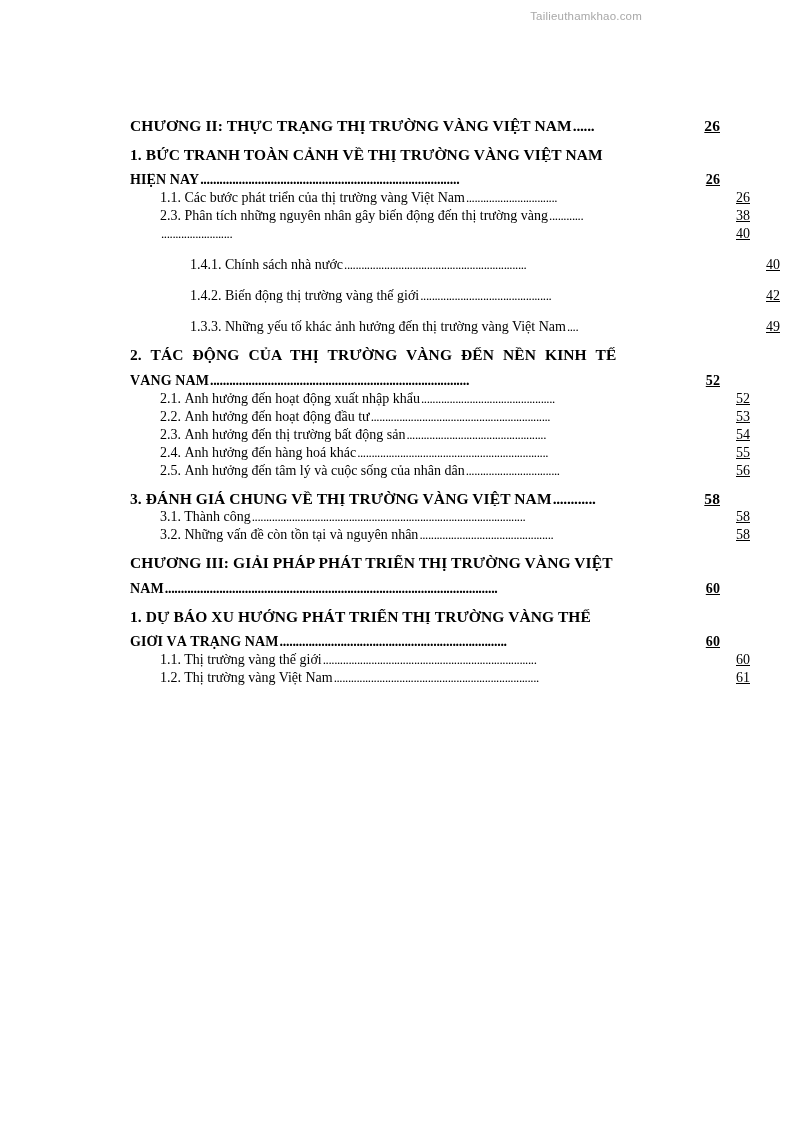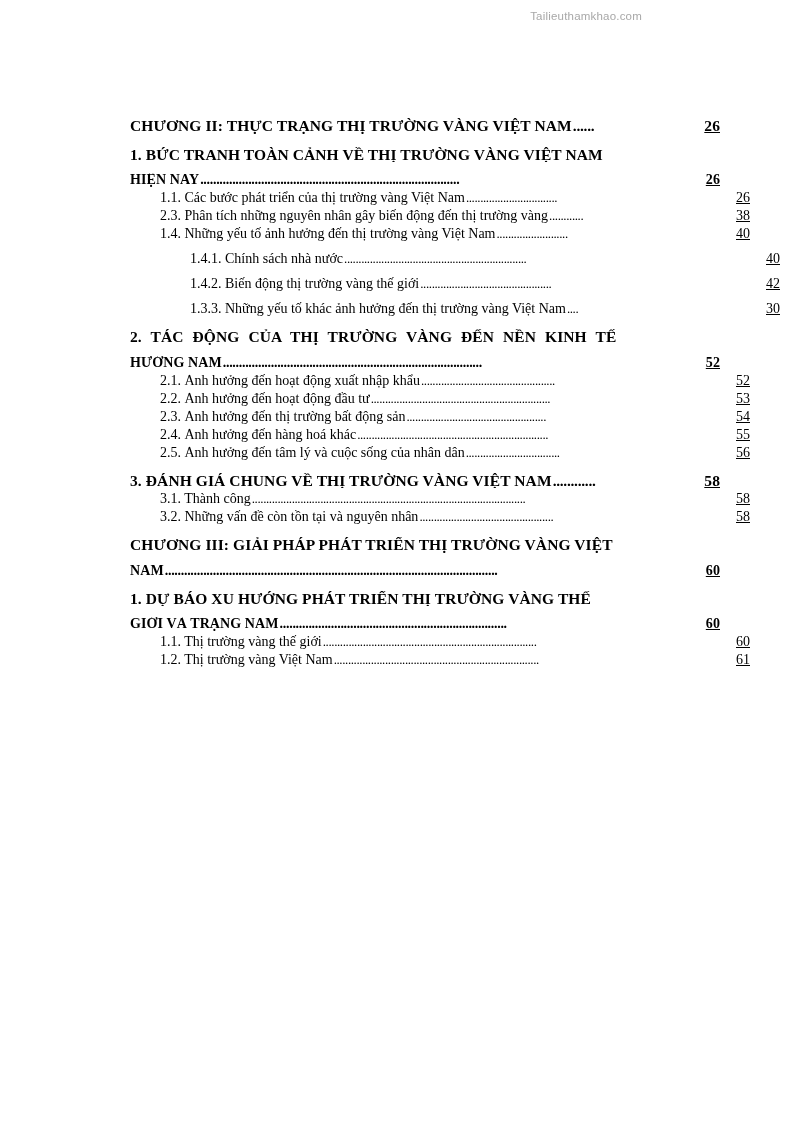--- a/index.html
+++ b/index.html
@@ -83,21 +83,21 @@
     font-weight: normal;
     margin-top: 4px;
     padding-left: 30px;
   }
   .lvl2 .dots { letter-spacing: -0.4px; font-size: 13px; }
 
   
   .lvl3 {
     font-size: 14px;
     font-weight: normal;
-    margin-top: 11px;
+    margin-top: 17px;
     padding-left: 60px;
   }
   .lvl3 .dots { letter-spacing: -0.4px; font-size: 13px; }
 
   .justify-wide {
     
     word-spacing: 5px;
   }
 </style>
 </head>
@@ -132,49 +132,48 @@
     </div>
 
 
     <div class="row lvl2">
       <span class="txt">2.3. Phân tích những nguyên nhân gây biến động đến thị trường vàng</span>
       <span class="dots">............</span>
       <span class="pg">38</span>
     </div>
 
     <div class="row lvl2">
-      <span class="txt">1.4. Những yếu tố ảnh hưởng đến thị trường vàng Việt Nam</span>
       <span class="dots">.........................</span>
       <span class="pg">40</span>
     </div>
 
     <div class="row lvl3">
       <span class="txt">1.4.1. Chính sách nhà nước</span>
       <span class="dots">................................................................</span>
       <span class="pg">40</span>
     </div>
 
     <div class="row lvl3">
       <span class="txt">1.4.2. Biến động thị trường vàng thế giới</span>
       <span class="dots">..............................................</span>
       <span class="pg">42</span>
     </div>
 
     <div class="row lvl3">
       <span class="txt">1.3.3. Những yếu tố khác ảnh hưởng đến thị trường vàng Việt Nam</span>
       <span class="dots">....</span>
-      <span class="pg">30</span>
+      <span class="pg">49</span>
     </div>
 
     <div class="row lvl1 justify-wide">
       <span class="txt">2.  TÁC  ĐỘNG  CỦA  THỊ  TRƯỜNG  VÀNG  ĐẾN  NỀN  KINH  TẾ</span>
     </div>
 
     <div class="row lvl1 lvl1-cont">
-      <span class="txt">HƯỚNG NAM</span>
+      <span class="txt">VÀNG NAM</span>
       <span class="dots">.................................................................................</span>
       <span class="pg">52</span>
     </div>
 
     <div class="row lvl2">
       <span class="txt">2.1. Ảnh hưởng đến hoạt động xuất nhập khẩu</span>
       <span class="dots">...............................................</span>
       <span class="pg">52</span>
     </div>
 

